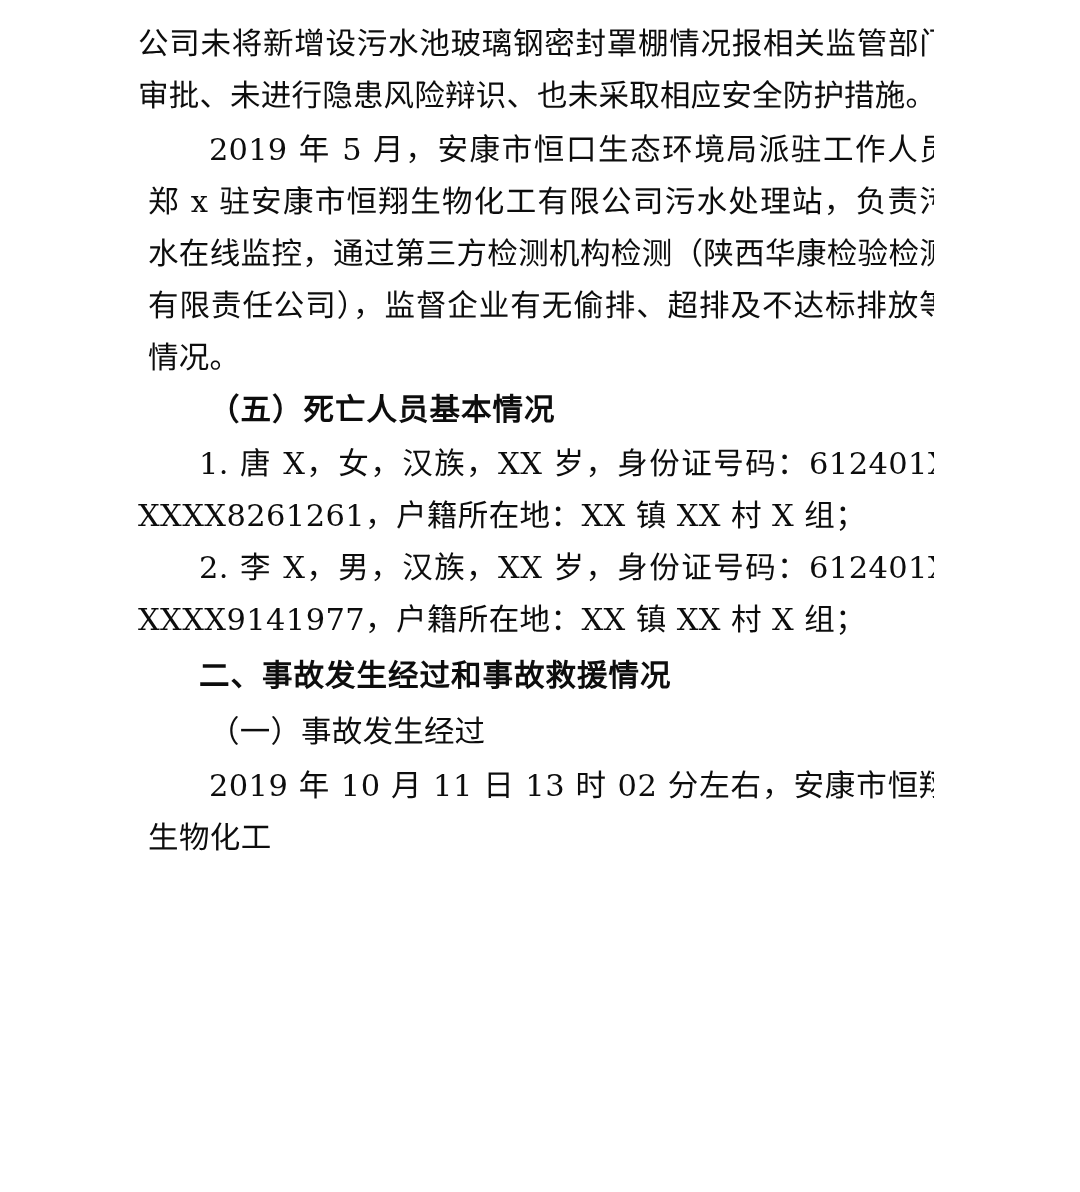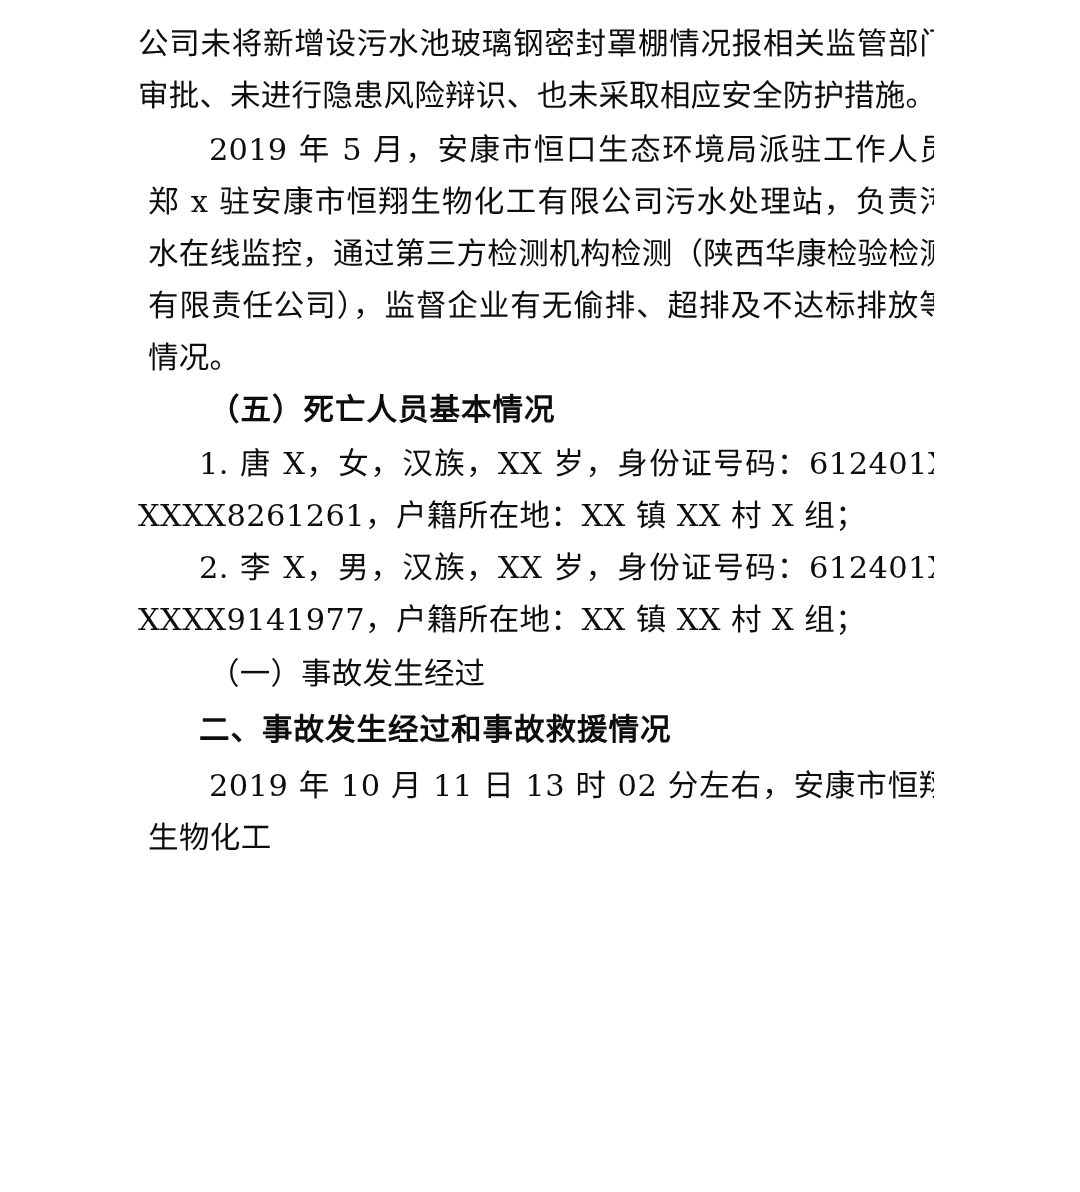--- a/index.html
+++ b/index.html
@@ -59,20 +59,20 @@
     <p class="para indent heading gap-sm">（五）死亡人员基本情况</p>
 
     <p class="para indent spaced">1. 唐 X，女，汉族，XX 岁，身份证号码：612401XXXXX8261261，户籍所在地：XX 镇 XX 村 X 组；</p>
 
     <p class="para indent spaced">2. 李 X，男，汉族，XX 岁，身份证号码：612401XXXXX9141977，户籍所在地：XX 镇 XX 村 X 组；</p>
 
 
 
 
 
+    <p class="para indent heading gap-md">二、事故发生经过和事故救援情况</p>
+
     <p class="para indent gap-sm">（一）事故发生经过</p>
-
-    <p class="para indent heading gap-md">二、事故发生经过和事故救援情况</p>
 
     <p class="para indent spaced gap-sm">2019 年 10 月 11 日 13 时 02 分左右，安康市恒翔生物化工</p>
 
   </div>
 </div>
 
 </body></html>

